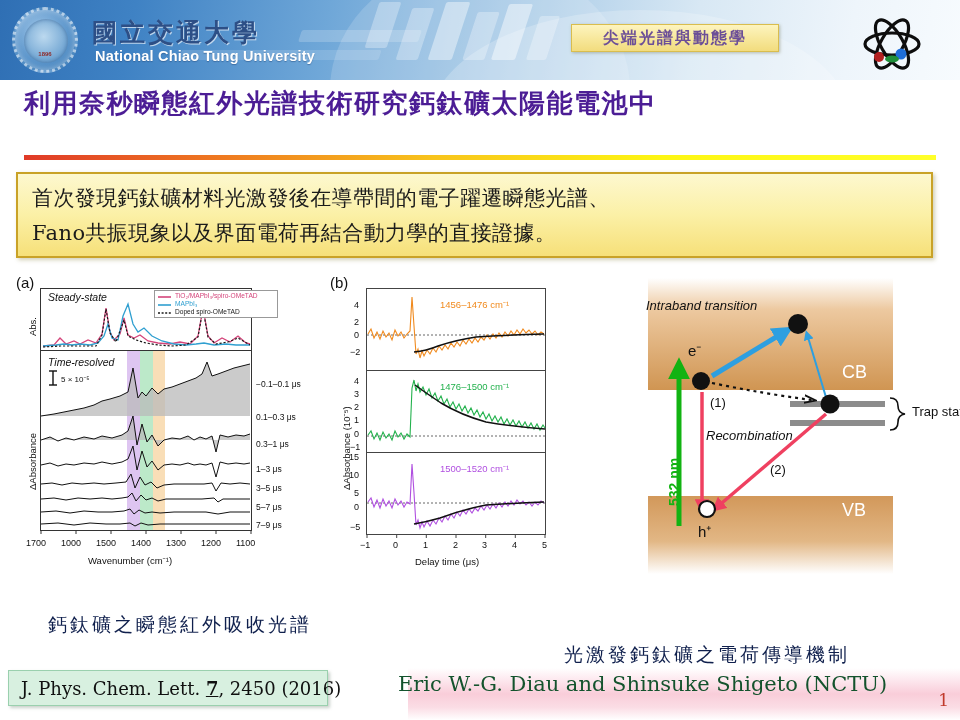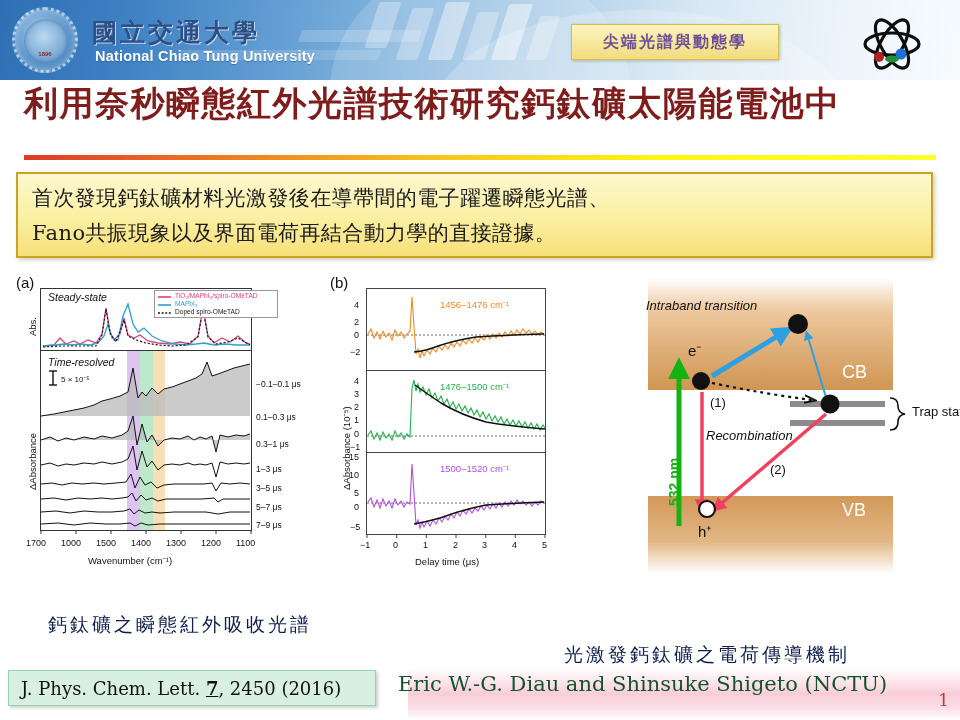--- a/index.html
+++ b/index.html
@@ -59,40 +59,40 @@
   #univ-en {
     position: absolute; left: 95px; top: 48px;
     font-size: 14.5px; font-weight: bold; color: #ffffff;
     letter-spacing: 0.2px; white-space: nowrap;
     text-shadow: 0 1px 1px rgba(40,80,130,0.55);
   }
 
   
   #topic-chip {
     position: absolute; left: 571px; top: 24px;
-    width: 208px; height: 36px;
+    width: 208px; height: 28px;
     background: linear-gradient(180deg, #fdf4bf 0%, #f7e79a 55%, #f2dc7e 100%);
     border: 1.5px solid #d9bd4e;
     display: flex; align-items: center; justify-content: center;
     box-shadow: 1px 1px 3px rgba(90,90,40,0.35);
   }
   #topic-chip span {
     font-family: "DejaVu Serif", serif;
     font-size: 16px; font-weight: bold; color: #6c4f97;
     letter-spacing: 2px; white-space: nowrap;
   }
 
   
   #atom-icon { position: absolute; left: 861px; top: 18px; width: 62px; height: 52px; }
 
   
   #title-block { position: absolute; left: 24px; top: 86px; width: 912px; }
   .title-line {
     font-family: "DejaVu Serif", serif;
-    font-size: 34px; font-weight: bold; color: #7f1d1d;
+    font-size: 26px; font-weight: bold; color: #4c1d95;
     letter-spacing: 1.5px; line-height: 34px;
     text-shadow: 1px 1px 0 rgba(255,255,255,0.9);
     white-space: nowrap;
   }
   #title-rule {
     position: absolute; left: 24px; top: 155px; width: 912px; height: 5px;
     background: linear-gradient(90deg, #e03a28 0%, #ef7a20 22%, #f8c41c 45%, #fdf613 70%, #ffff2a 100%);
   }
 
   
@@ -156,21 +156,21 @@
   }
   #caption-left  { left: 48px;  top: 612px; }
   #caption-right { left: 564px; top: 642px; }
 
   
   #footer-band {
     position: absolute; left: 408px; top: 668px; width: 552px; height: 52px;
     background: linear-gradient(180deg,#ffffff 0%,#fde9ef 22%,#f9cdd9 50%,#fbdde5 76%,#ffffff 100%);
   }
   #ref-chip {
-    position: absolute; left: 8px; top: 670px; width: 368px; height: 36px;
+    position: absolute; left: 8px; top: 670px; width: 320px; height: 36px;
     background: #d8f0e0;
     border: 1.5px solid #9ad0ae;
     display: flex; align-items: center; padding-left: 12px;
     box-shadow: 2px 2px 3px rgba(120,140,125,0.4);
   }
   #ref-chip span {
     font-family: "DejaVu Serif", serif; font-size: 18px; color: #101010; white-space: nowrap;
   }
   #ref-vol { font-weight: bold; text-decoration: underline; }
   #authors {

